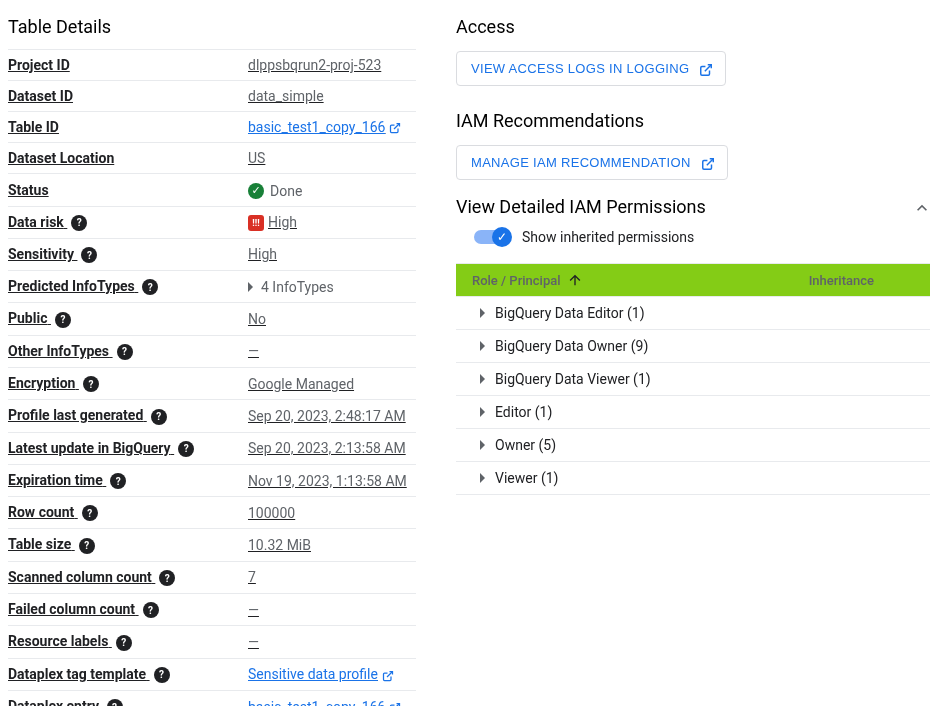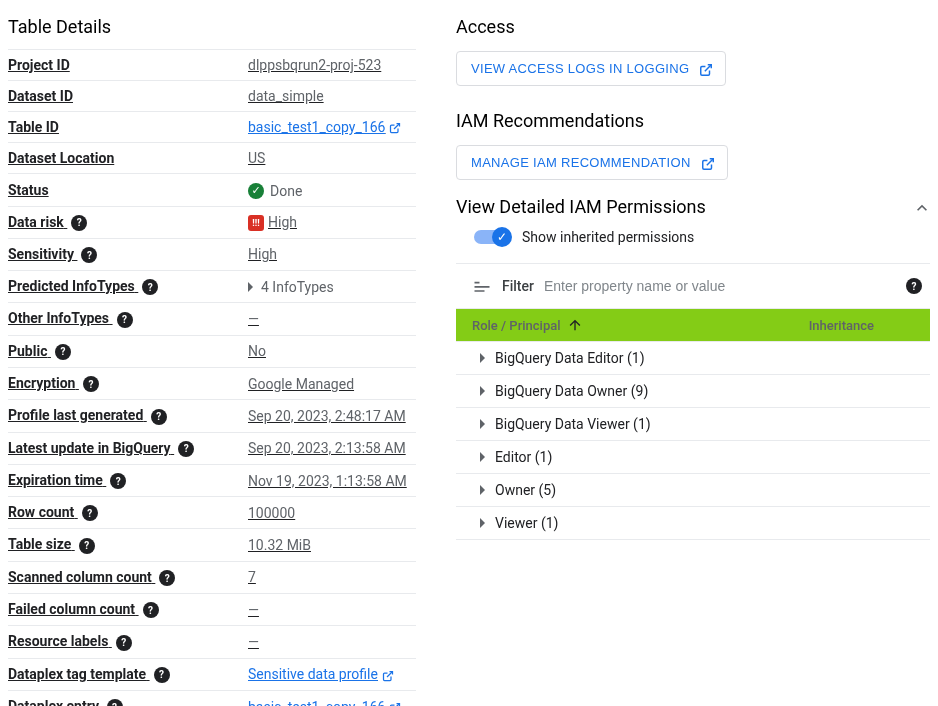--- a/index.html
+++ b/index.html
@@ -153,26 +153,26 @@
       <tr>
         <td class="key"><span>Predicted InfoTypes</span> <span class="help-icon">?</span></td>
         <td class="val">
           <span class="infotypes">
             <span class="expand-arrow"></span>
             <span>4 InfoTypes</span>
           </span>
         </td>
       </tr>
       <tr>
+        <td class="key"><span>Public</span> <span class="help-icon">?</span></td>
+        <td class="val">No</td>
+      </tr>
+      <tr>
         <td class="key"><span>Other InfoTypes</span> <span class="help-icon">?</span></td>
         <td class="val em-dash">—</td>
-      </tr>
-      <tr>
-        <td class="key"><span>Public</span> <span class="help-icon">?</span></td>
-        <td class="val">No</td>
       </tr>
       <tr>
         <td class="key"><span>Encryption</span> <span class="help-icon">?</span></td>
         <td class="val">Google Managed</td>
       </tr>
       <tr>
         <td class="key"><span>Profile last generated</span> <span class="help-icon">?</span></td>
         <td class="val">Sep 20, 2023, 2:48:17 AM</td>
       </tr>
       <tr>
@@ -261,30 +261,20 @@
       </span>
     </div>
 
     <div class="toggle-row">
       <div class="toggle">
         <div class="thumb">✓</div>
       </div>
       <span>Show inherited permissions</span>
     </div>
 
-    <div class="filter-bar">
-      <span class="filter-icon">
-        <svg width="20" height="20" viewBox="0 0 24 24" fill="#5f6368">
-            <path d="M3 17h12v2H3v-2zm0-5h18v2H3v-2zm0-5h6v2H3V7z"></path>
-          </svg>
-      </span>
-      <span class="filter-label">Filter</span>
-      <input class="filter-input" placeholder="Enter property name or value" style="">
-      <span class="help-icon">?</span>
-    </div>
 
     <div class="iam-th">
       <span class="sort">
         <span>Role / Principal</span>
         <svg width="16" height="16" viewBox="0 0 24 24" fill="#202124">
             <path d="M4 12l1.41 1.41L11 7.83V20h2V7.83l5.58 5.59L20 12l-8-8-8 8z"></path>
           </svg>
       </span>
       <span class="inh">Inheritance</span>
     </div>

